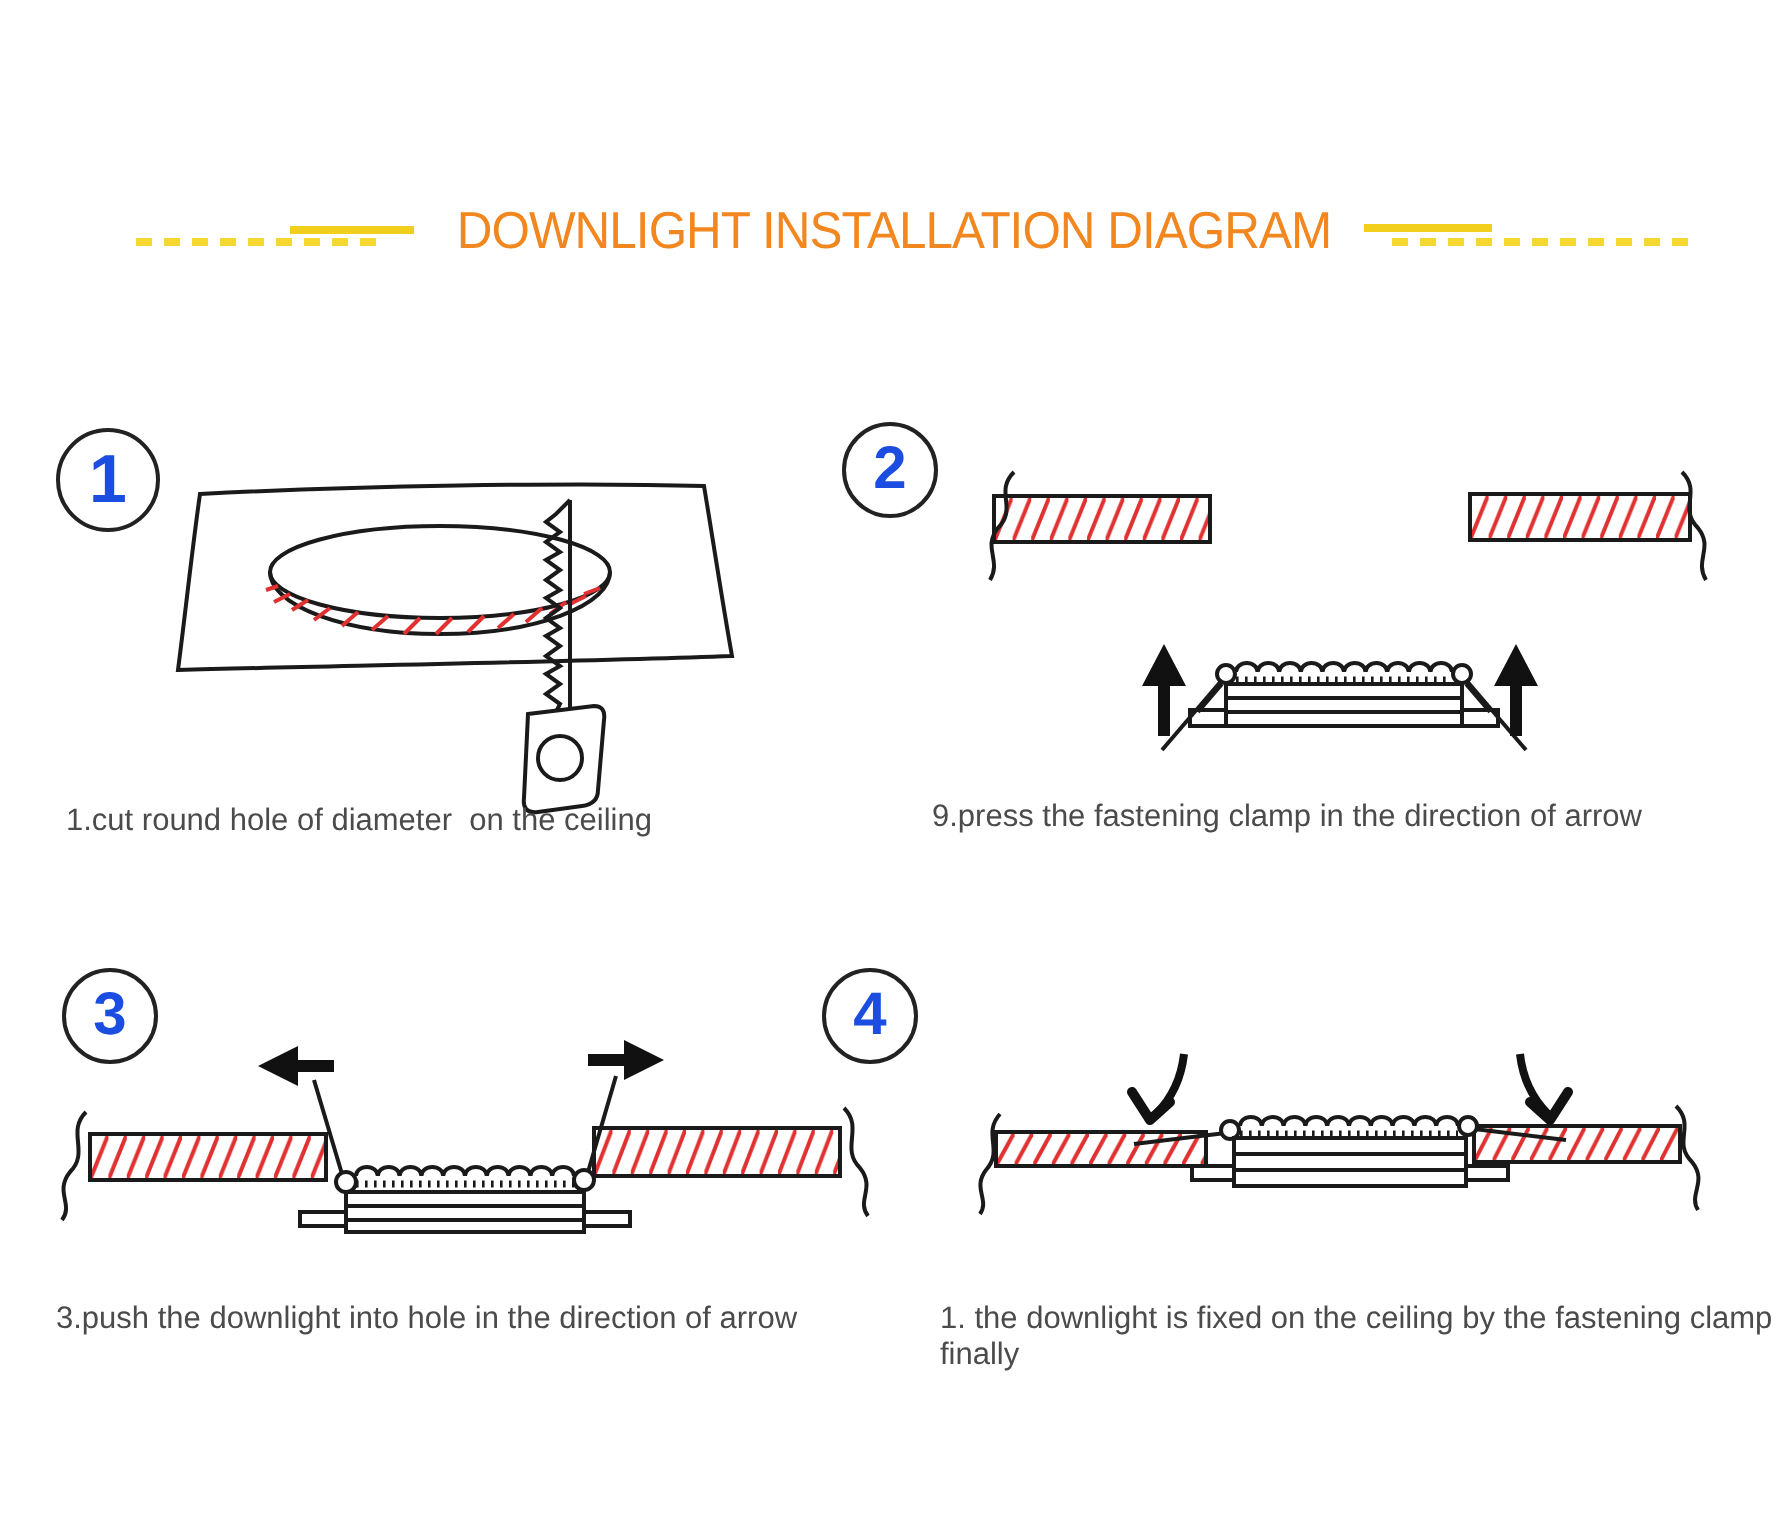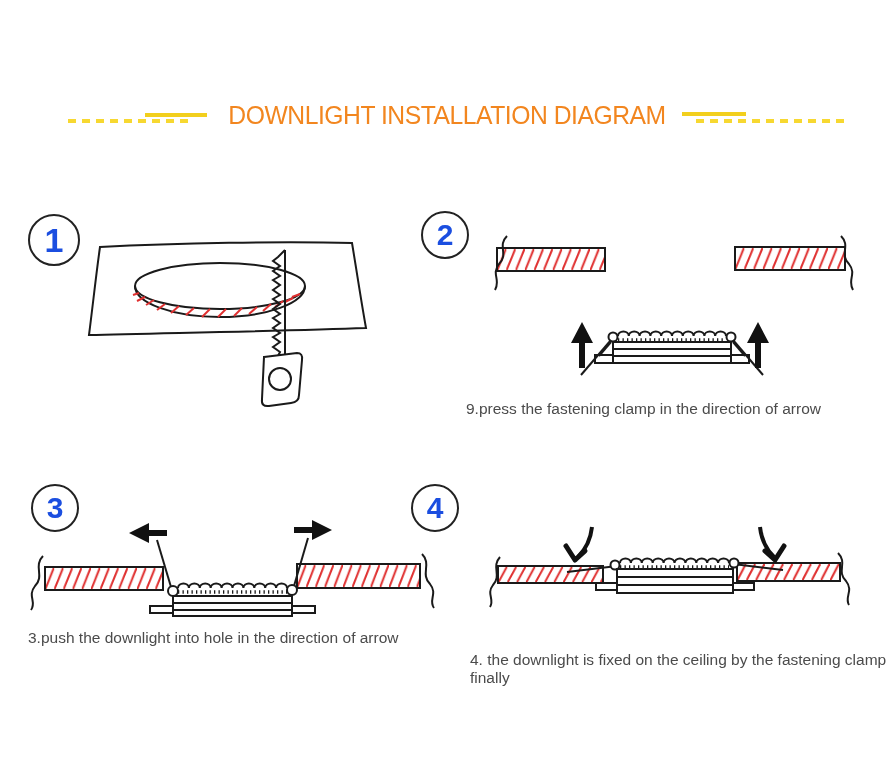--- a/index.html
+++ b/index.html
@@ -62,20 +62,21 @@
       </g>
     </g>
     <g stroke="#1a1a1a" stroke-width="2" fill="none">
       <line x1="230" y1="20" x2="230" y2="128"></line>
       <polyline points="230,20 223,27 218,31 225,36 218,41 225,46 218,50 225,55 218,60 225,65 218,69 225,74 218,79 225,84 218,88 225,93 218,98 225,103 218,107 225,112 218,117 225,122 222,128"></polyline>
       <path d="M209,127 L242,123 Q248,123 247,130 L244,165 Q244,172 236,173 L214,176 Q206,177 207,169 Z" fill="#ffffff"></path>
       <circle cx="225" cy="149" r="11" fill="#ffffff"></circle>
     </g>
   </svg>
 
+  <div class="abs caption" style="left:33px;top:402px;width:370px;">1.cut round hole of diameter  on the ceiling</div>
 
   <div class="abs badge" style="left:421px;top:211px;width:44px;height:44px;font-size:30px;">
     <span>2</span>
   </div>
 
   <svg style="left:455px;top:230px;" width="420" height="175" viewBox="0 0 420 175">
     <defs>
       <pattern id="h2l" x="42" y="18" width="9.3" height="23" patternUnits="userSpaceOnUse">
         <line x1="0" y1="23" x2="9.3" y2="0" stroke="#e03030" stroke-width="2"></line>
       </pattern>
@@ -147,21 +148,21 @@
       <line x1="148" y1="90" x2="267" y2="90"></line>
       <rect x="125" y="86" width="23" height="7" fill="#ffffff"></rect>
       <rect x="267" y="86" width="23" height="7" fill="#ffffff"></rect>
     </g>
     <g fill="#111111">
       <path d="M104,13 L124,3 V10 H142 V16 H124 V23 Z"></path>
       <path d="M307,10 L287,0 V7 H269 V13 H287 V20 Z"></path>
     </g>
   </svg>
 
-  <div class="abs caption" style="left:28px;top:629px;width:425px;">3.push the downlight into hole in the direction of arrow</div>
+  <div class="abs caption" style="left:28px;top:651px;width:425px;">3.push the downlight into hole in the direction of arrow</div>
 
   <div class="abs badge" style="left:411px;top:484px;width:44px;height:44px;font-size:30px;">
     <span>4</span>
   </div>
 
   <svg style="left:470px;top:515px;" width="410" height="130" viewBox="0 0 410 130">
     <defs>
       <pattern id="h4l" x="28" y="51" width="9.3" height="17" patternUnits="userSpaceOnUse">
         <line x1="0" y1="17" x2="9.3" y2="0" stroke="#e03030" stroke-width="2"></line>
       </pattern>
@@ -195,15 +196,15 @@
         <path d="M122,12 Q120,30 108,42" stroke-width="4"></path>
         <path d="M96,31 L105,45 M115,36 L105,45" stroke-width="5" stroke-linecap="round"></path>
       </g>
       <g>
         <path d="M290,12 Q292,30 304,42" stroke-width="4"></path>
         <path d="M295,36 L305,45 M314,31 L305,45" stroke-width="5" stroke-linecap="round"></path>
       </g>
     </g>
   </svg>
 
-  <div class="abs caption" style="left:470px;top:651px;width:418px;">4. the downlight is fixed on the ceiling by the fastening clamp finally</div>
+  <div class="abs caption" style="left:470px;top:651px;width:418px;">1. the downlight is fixed on the ceiling by the fastening clamp finally</div>
 
 </div>
 
 </body></html>

